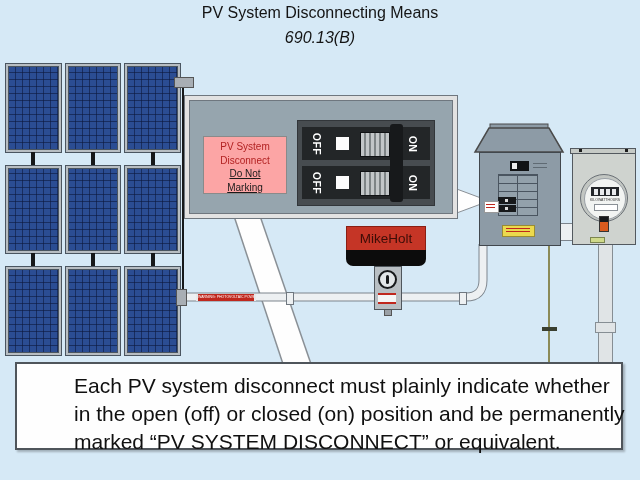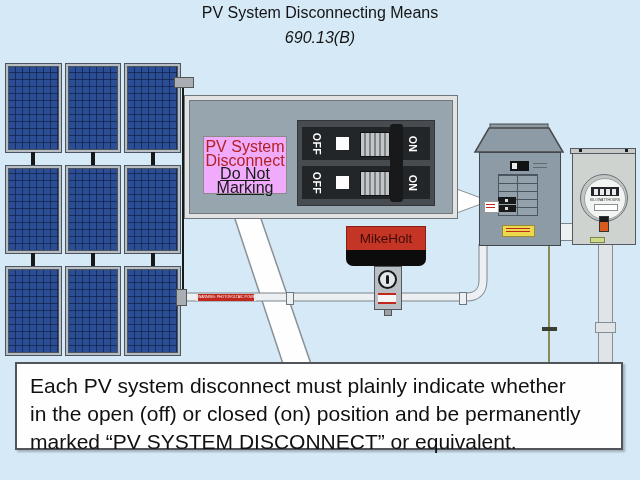--- a/index.html
+++ b/index.html
@@ -35,22 +35,22 @@
 
   
   .warning-label{position:absolute;left:196px;top:294px;width:56px;height:7px;background:#c0271d;
     color:#fff;font-size:3.5px;line-height:7px;text-align:center;white-space:nowrap;overflow:hidden;
     border-left:2px solid #e9e9e9;border-right:2px solid #e9e9e9;z-index:3;}
   .coupling{position:absolute;width:6px;height:11px;background:#edf0f2;border:1px solid #6f777f;z-index:3;}
 
   
   .callout-box{position:absolute;left:185px;top:96px;width:264px;height:114px;background:#96a5ae;
     border:4px solid #e2e2e2;box-shadow:0 0 0 1px #6f777f, inset 0 0 0 1px #6f777f;z-index:4;}
-  .disconnect-label{position:absolute;left:14px;top:36px;width:84px;height:58px;background:#f0abfc;
-    border:1px solid #8a8a8a;text-align:center;font-size:16px;line-height:13.5px;padding-top:3px;box-sizing:border-box;}
+  .disconnect-label{position:absolute;left:14px;top:36px;width:84px;height:58px;background:#fca5a5;
+    border:1px solid #8a8a8a;text-align:center;font-size:10px;line-height:13.5px;padding-top:3px;box-sizing:border-box;}
   .lbl-red{color:#b22222;}
   .lbl-black{color:#1a1a1a;text-decoration:underline;}
   .breaker-block{position:absolute;left:108px;top:20px;width:136px;height:84px;background:#474c50;border:1px solid #32363a;}
   .breaker-row{position:absolute;left:4px;width:128px;height:33px;background:#232628;}
   .breaker-row.r1{top:6px;} .breaker-row.r2{top:45px;}
   .rot-label{position:absolute;width:14px;height:33px;display:flex;align-items:center;justify-content:center;}
   .rot-label span{display:block;transform:rotate(90deg);color:#fff;font-weight:bold;font-size:10.5px;letter-spacing:.5px;}
   .rot-off{left:8px;} .rot-on{left:104px;}
   .breaker-square{position:absolute;left:34px;top:10px;width:13px;height:13px;background:#fdfdfd;}
   .breaker-handle{position:absolute;left:58px;top:5px;width:28px;height:23px;border:1px solid #101214;
@@ -110,21 +110,21 @@
   .kwh-text{position:absolute;left:0;top:19px;width:100%;text-align:center;font-size:3.5px;line-height:4px;color:#333;}
   .meter-sub-label{position:absolute;left:9px;top:25px;width:22px;height:5px;background:#fff;border:1px solid #8a9096;}
   .meter-button{position:absolute;left:26px;top:63px;width:8px;height:14px;border:1px solid #333;
     background:linear-gradient(#17191b 0 5px, #d95b1e 5px 100%);}
   .meter-bottom-label{position:absolute;left:17px;top:84px;width:13px;height:4px;background:#cfd98a;border:1px solid #7c8550;}
 
   
   .caption-box{position:absolute;left:15px;top:362px;width:608px;height:88px;background:#fefefe;
     border:2px solid #4f555b;box-sizing:border-box;z-index:5;padding:8px 13px;
     box-shadow:1.5px 2px 2px rgba(0,0,0,.25);}
-  .caption-line{font-size:21px;line-height:28px;color:#101010;white-space:nowrap;}
+  .caption-line{font-size:21px;line-height:28px;color:#101010;white-space:nowrap;margin-left:44px;}
   .copyright{position:absolute;left:0;top:457px;width:100%;text-align:center;font-size:11.5px;color:#2a2a2a;z-index:6;}
 </style>
 </head>
 <body>
 
 <div id="stage">
 
   <div class="title-block">
     <div class="title-line">PV System Disconnecting Means</div>
     <div class="title-line it">690.13(B)</div>

